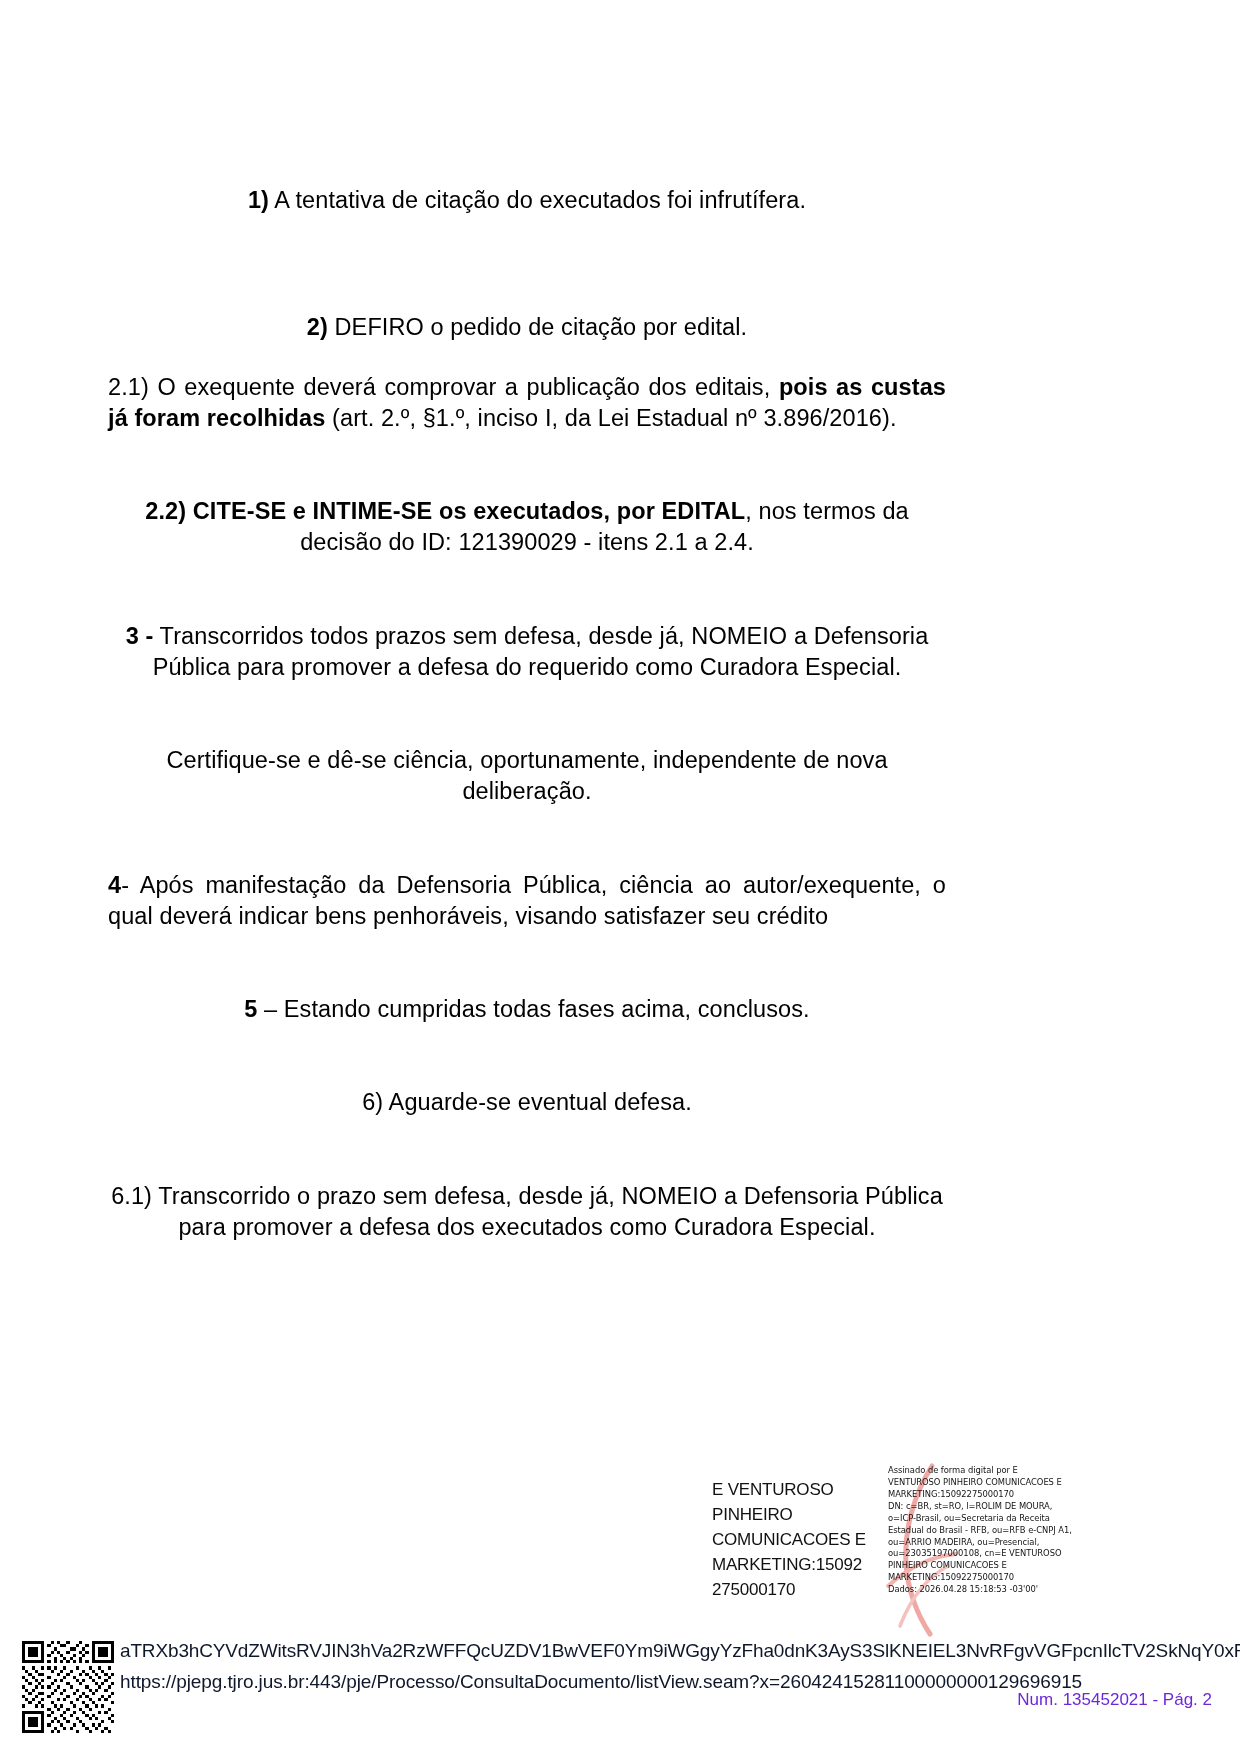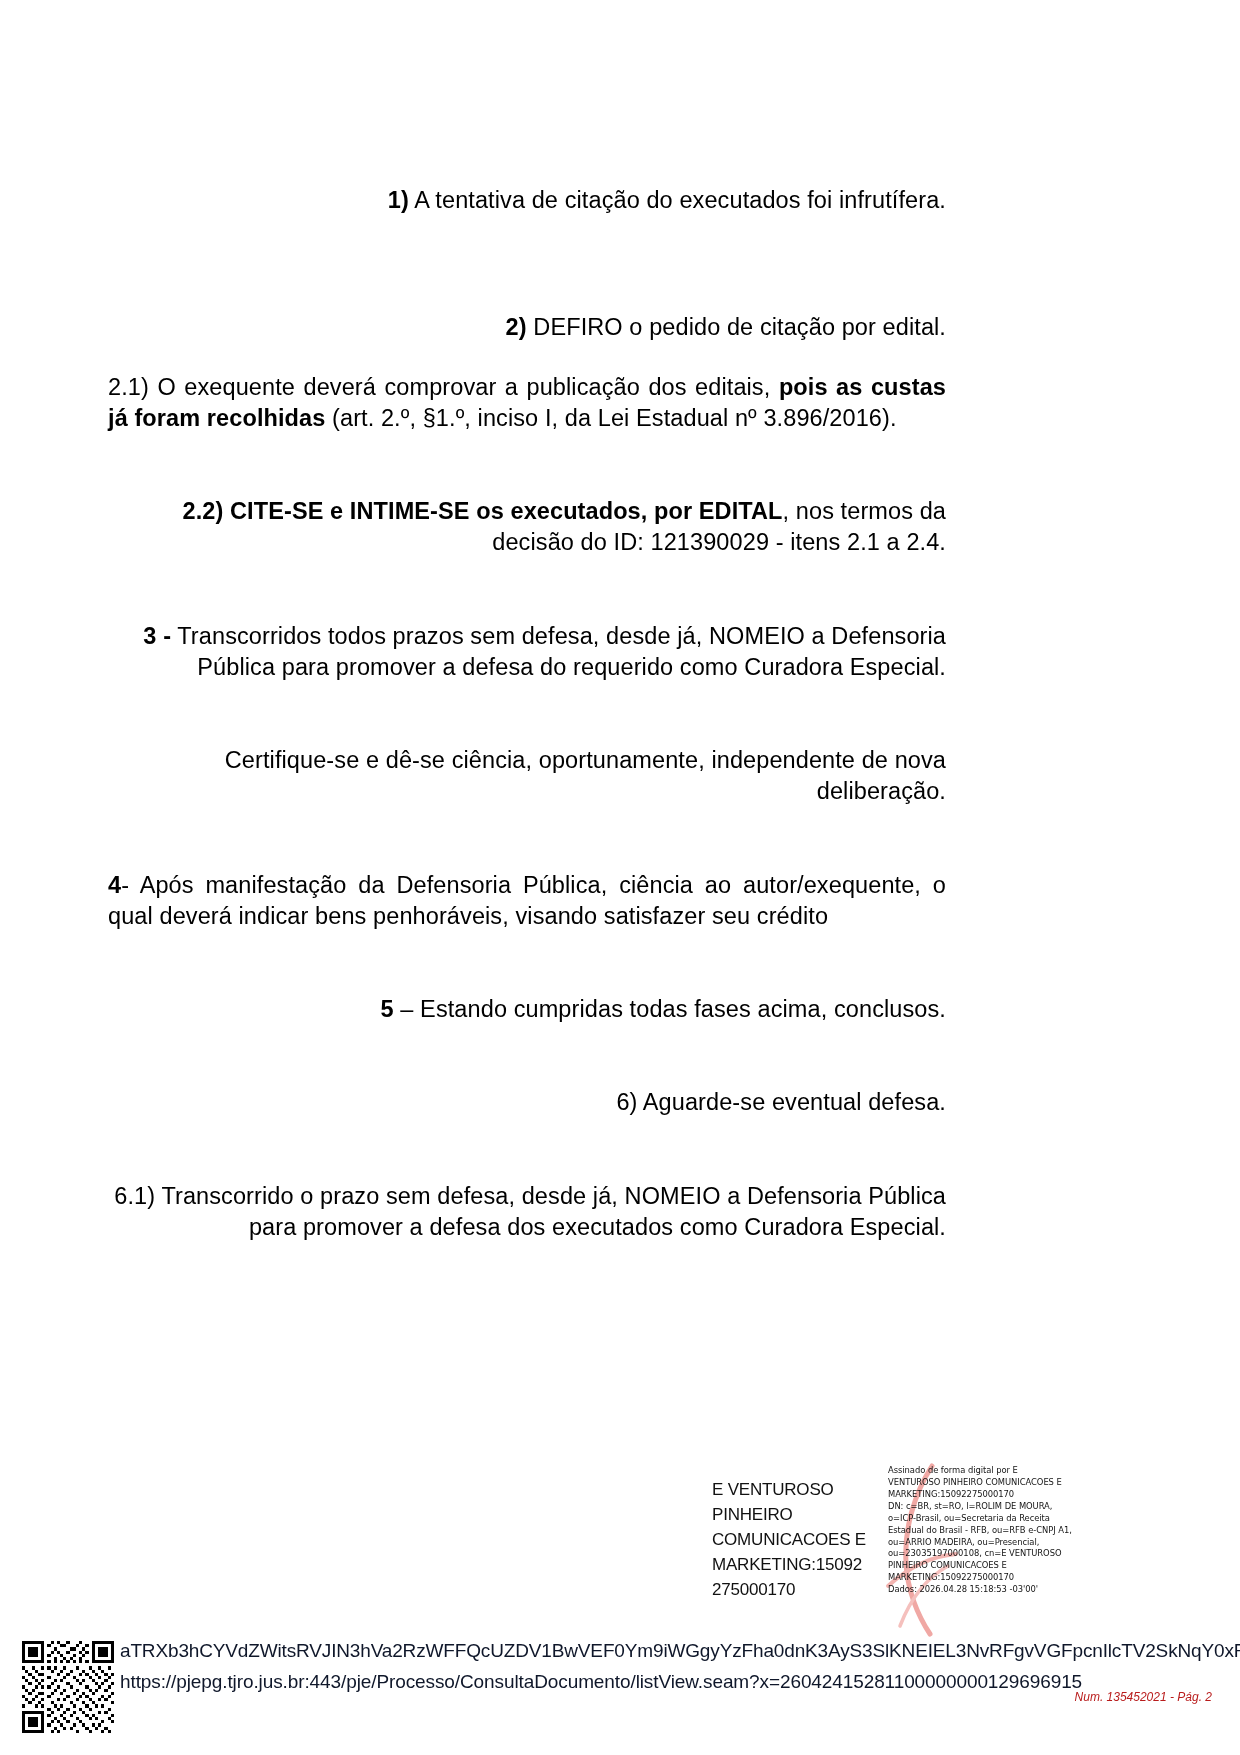--- a/index.html
+++ b/index.html
@@ -25,21 +25,21 @@
   .doc-body {
     position: absolute;
     left: 108px;
     top: 185px;
     width: 838px;
   }
   .para {
     font-size: 23.5px;
     line-height: 1.33;
     margin: 0 0 28px 0;
-    text-align: right;
+    text-align: center;
     letter-spacing: 0.1px;
   }
   .para.justify {
     text-align: justify;
     text-justify: inter-word;
   }
   .para b {
     font-weight: bold;
   }
   .gap-md { height: 34px; }
@@ -107,24 +107,23 @@
     line-height: 1.62;
     color: #0f172a;
     letter-spacing: -0.1px;
   }
   .footer-text div { white-space: nowrap; }
   .footer-hash { letter-spacing: -0.15px; }
   .page-num {
     position: absolute;
     right: 28px;
     top: 50px;
-    font-size: 12px;
-    color: #b91c1c;
+    font-size: 17px;
+    color: #6d28d9;
     white-space: nowrap;
-    font-style: italic;
   }
 </style>
 </head>
 <body>
 
 <div class="page">
 
   <div class="doc-body">
 
     <p class="para">

